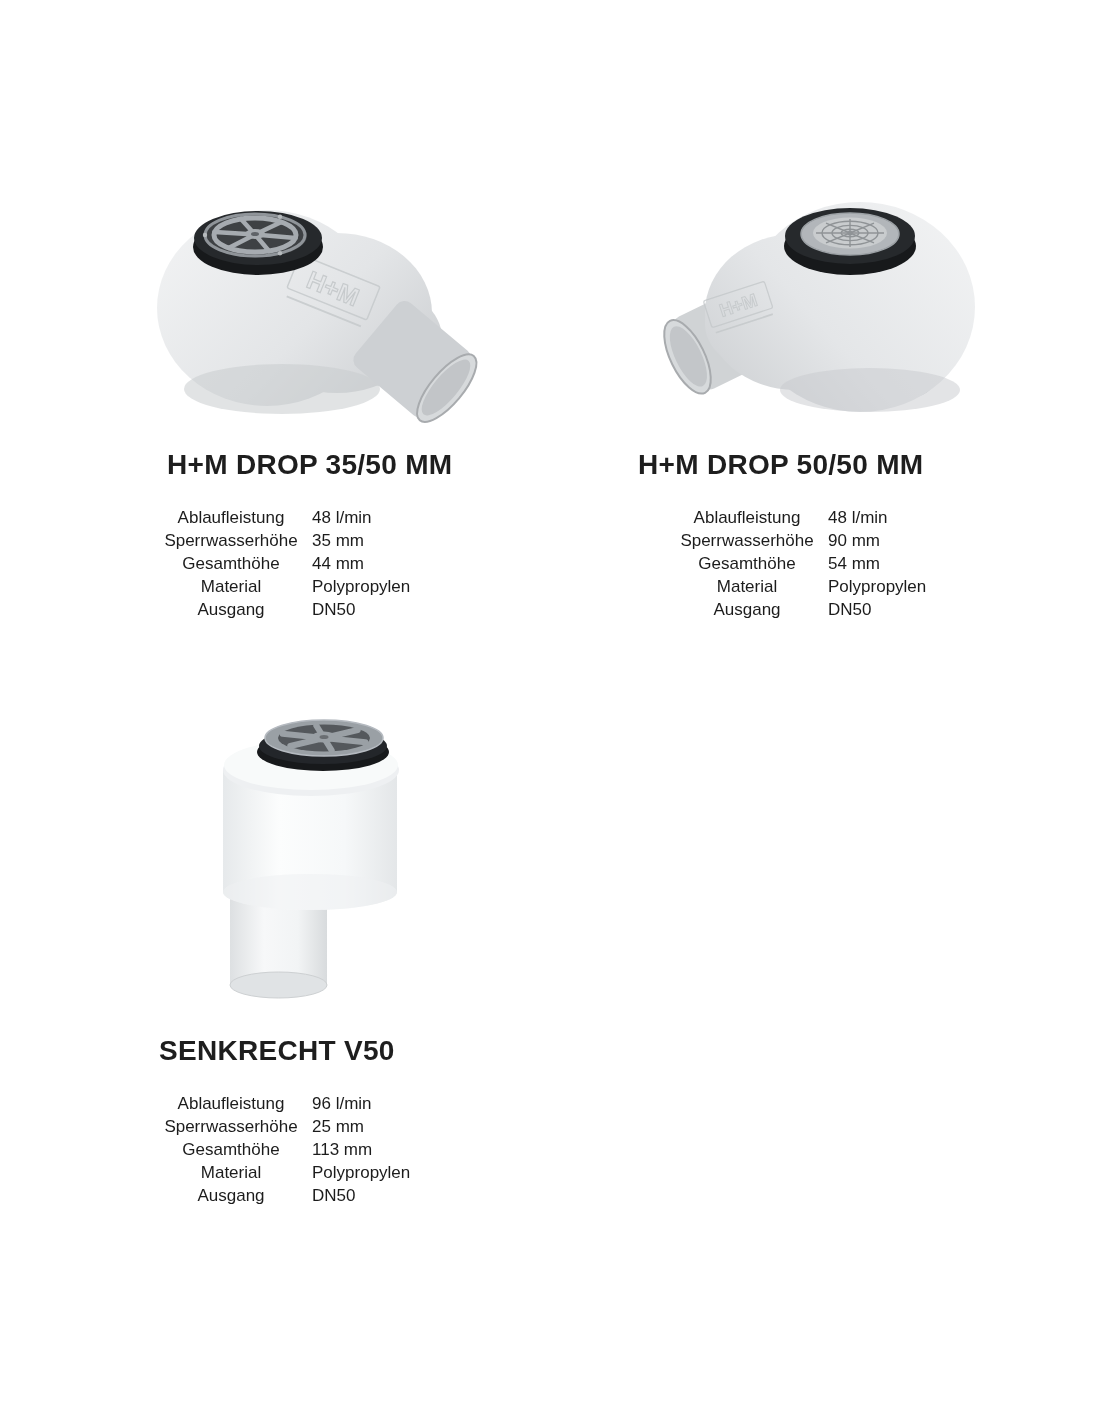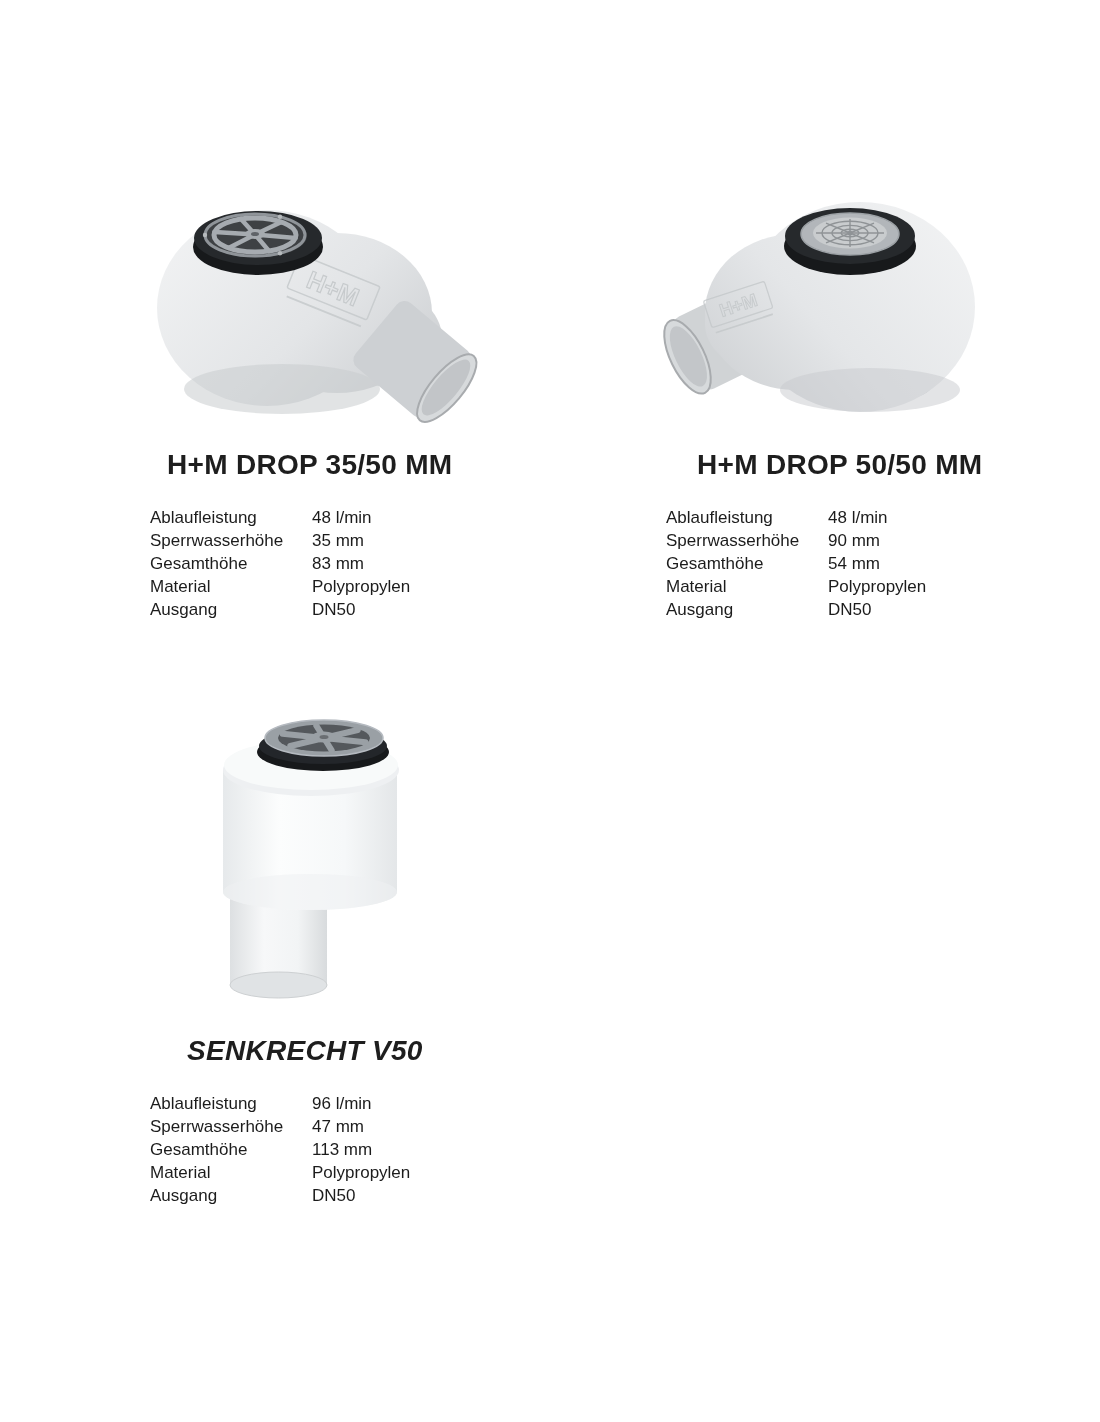--- a/index.html
+++ b/index.html
@@ -31,35 +31,36 @@
     white-space: nowrap;
   }
   .spec-table {
     position: absolute;
     font-size: 17px;
     color: #1c1c1c;
   }
   .spec-row {
     display: flex;
     line-height: 23px;
+    text-align: center;
   }
   .spec-label {
     width: 162px;
     flex: 0 0 162px;
   }
   .spec-value {
     white-space: nowrap;
   }
   
   #p1-img   { left: 152px; top: 188px;  width: 330px; height: 250px; }
   #p2-img   { left: 645px; top: 172px;  width: 335px; height: 270px; }
   #p3-img   { left: 210px; top: 695px;  width: 245px; height: 320px; }
   #p1-title { left: 167px; top: 449px; }
-  #p2-title { left: 697px; top: 449px; }
-  #p3-title { left: 187px; top: 1035px; font-style: italic; }
+  #p2-title { left: 638px; top: 449px; }
+  #p3-title { left: 159px; top: 1035px; }
   #p1-specs { left: 150px; top: 506px; }
   #p2-specs { left: 666px; top: 506px; }
   #p3-specs { left: 150px; top: 1092px; }
 </style>
 </head>
 <body>
 
 <div class="product-image" id="p1-img">
   <svg viewBox="0 0 330 250" xmlns="http://www.w3.org/2000/svg">
     <defs>
@@ -123,21 +124,21 @@
   <div class="spec-row">
     <span class="spec-label">Ablaufleistung</span>
     <span class="spec-value">48 l/min</span>
   </div>
   <div class="spec-row">
     <span class="spec-label">Sperrwasserhöhe</span>
     <span class="spec-value">35 mm</span>
   </div>
   <div class="spec-row">
     <span class="spec-label">Gesamthöhe</span>
-    <span class="spec-value">83 mm</span>
+    <span class="spec-value">44 mm</span>
   </div>
   <div class="spec-row">
     <span class="spec-label">Material</span>
     <span class="spec-value">Polypropylen</span>
   </div>
   <div class="spec-row">
     <span class="spec-label">Ausgang</span>
     <span class="spec-value">DN50</span>
   </div>
 </div>
@@ -289,21 +290,21 @@
 
 <h2 class="product-title" id="p3-title" style="margin:0">SENKRECHT V50</h2>
 
 <div class="spec-table" id="p3-specs">
   <div class="spec-row">
     <span class="spec-label">Ablaufleistung</span>
     <span class="spec-value">96 l/min</span>
   </div>
   <div class="spec-row">
     <span class="spec-label">Sperrwasserhöhe</span>
-    <span class="spec-value">47 mm</span>
+    <span class="spec-value">25 mm</span>
   </div>
   <div class="spec-row">
     <span class="spec-label">Gesamthöhe</span>
     <span class="spec-value">113 mm</span>
   </div>
   <div class="spec-row">
     <span class="spec-label">Material</span>
     <span class="spec-value">Polypropylen</span>
   </div>
   <div class="spec-row">

